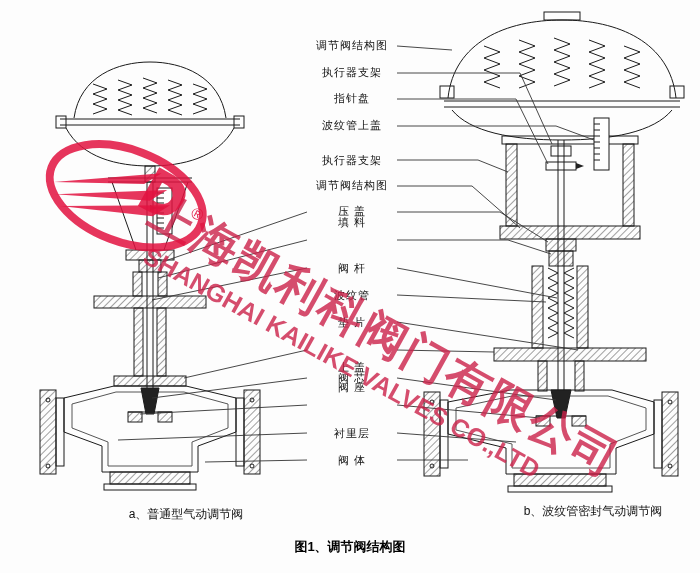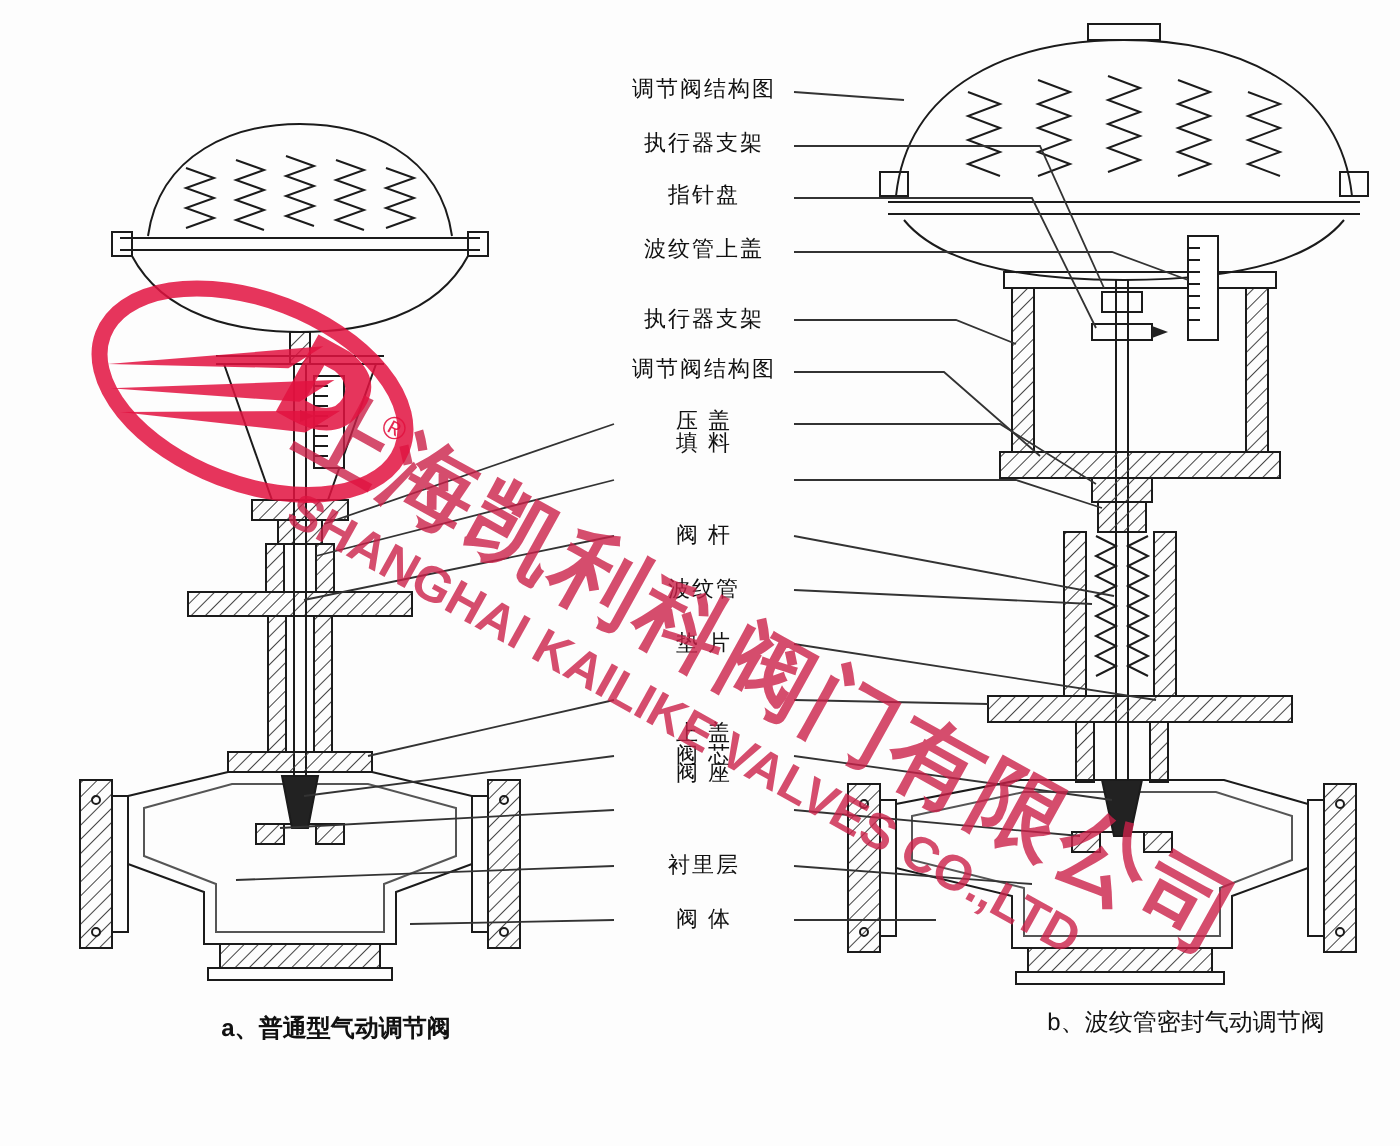--- a/index.html
+++ b/index.html
@@ -2,21 +2,21 @@
 <html><head>
 <meta charset="utf-8">
 <style>
   html,body{margin:0;padding:0;background:#fff;}
   .stage{position:relative;width:700px;height:573px;background:#fdfdfd;overflow:hidden;
          font-family:"Liberation Sans", sans-serif;}
   svg{position:absolute;left:0;top:0;z-index:1;}
   .part-label{position:absolute;left:308px;width:88px;text-align:center;
               font-size:11px;line-height:14px;color:#111;z-index:3;letter-spacing:1px;}
   .caption{position:absolute;font-size:12px;color:#111;text-align:center;z-index:3;}
-  .caption-a{left:58px;top:506px;width:220px;font-weight:bold;}
+  .caption-a{left:76px;top:506px;width:220px;}
   .caption-b{left:478px;top:503px;width:230px;}
   .figure-caption{position:absolute;left:0;top:538px;width:700px;text-align:center;
                   font-size:13px;font-weight:bold;color:#000;z-index:3;}
   .watermark{position:absolute;left:130px;top:55px;width:640px;height:260px;
              transform:rotate(29deg);transform-origin:0 0;z-index:5;pointer-events:none;}
   .wm-cn{position:absolute;left:95px;top:92px;white-space:nowrap;
          font-size:46px;font-weight:bold;letter-spacing:2px;color:rgba(203,32,72,0.80);}
   .wm-en{position:absolute;left:110px;top:152px;white-space:nowrap;
          font-size:25px;font-weight:bold;color:rgba(203,32,72,0.80);}
   .wm-logo{position:absolute;left:-20px;top:70px;}
@@ -199,20 +199,21 @@
   <div class="part-label" style="top:288px">波纹管</div>
   <div class="part-label" style="top:315px">垫 片</div>
   <div class="part-label" style="top:360px">上 盖</div>
   <div class="part-label" style="top:371px">阀 芯</div>
   <div class="part-label" style="top:380px">阀 座</div>
   <div class="part-label" style="top:426px">衬里层</div>
   <div class="part-label" style="top:453px">阀 体</div>
 
   <div class="caption caption-a">a、普通型气动调节阀</div>
   <div class="caption caption-b">b、波纹管密封气动调节阀</div>
+  <div class="figure-caption">图1、调节阀结构图</div>
 
   <div class="watermark">
     <svg class="wm-logo" width="175" height="112" viewBox="0 0 175 112">
       <ellipse cx="85" cy="55" rx="80" ry="46" fill="none" stroke="rgba(226,18,63,0.85)" stroke-width="8" transform="rotate(-8 85 55)"></ellipse>
       <polygon points="15,78 105,18 95,36" fill="rgba(226,18,63,0.85)"></polygon>
       <polygon points="22,88 118,30 108,48" fill="rgba(226,18,63,0.85)"></polygon>
       <polygon points="32,96 128,42 118,60" fill="rgba(226,18,63,0.85)"></polygon>
       <path d="M100,14 L118,14 Q142,18 137,40 Q133,58 108,58 L100,58 Z M110,26 L110,46 L116,46 Q126,44 126,36 Q126,28 116,26 Z" fill="rgba(226,18,63,0.85)" fill-rule="evenodd"></path>
       <text x="150" y="42" font-size="16" fill="rgba(226,18,63,0.9)">®</text>
     </svg>

